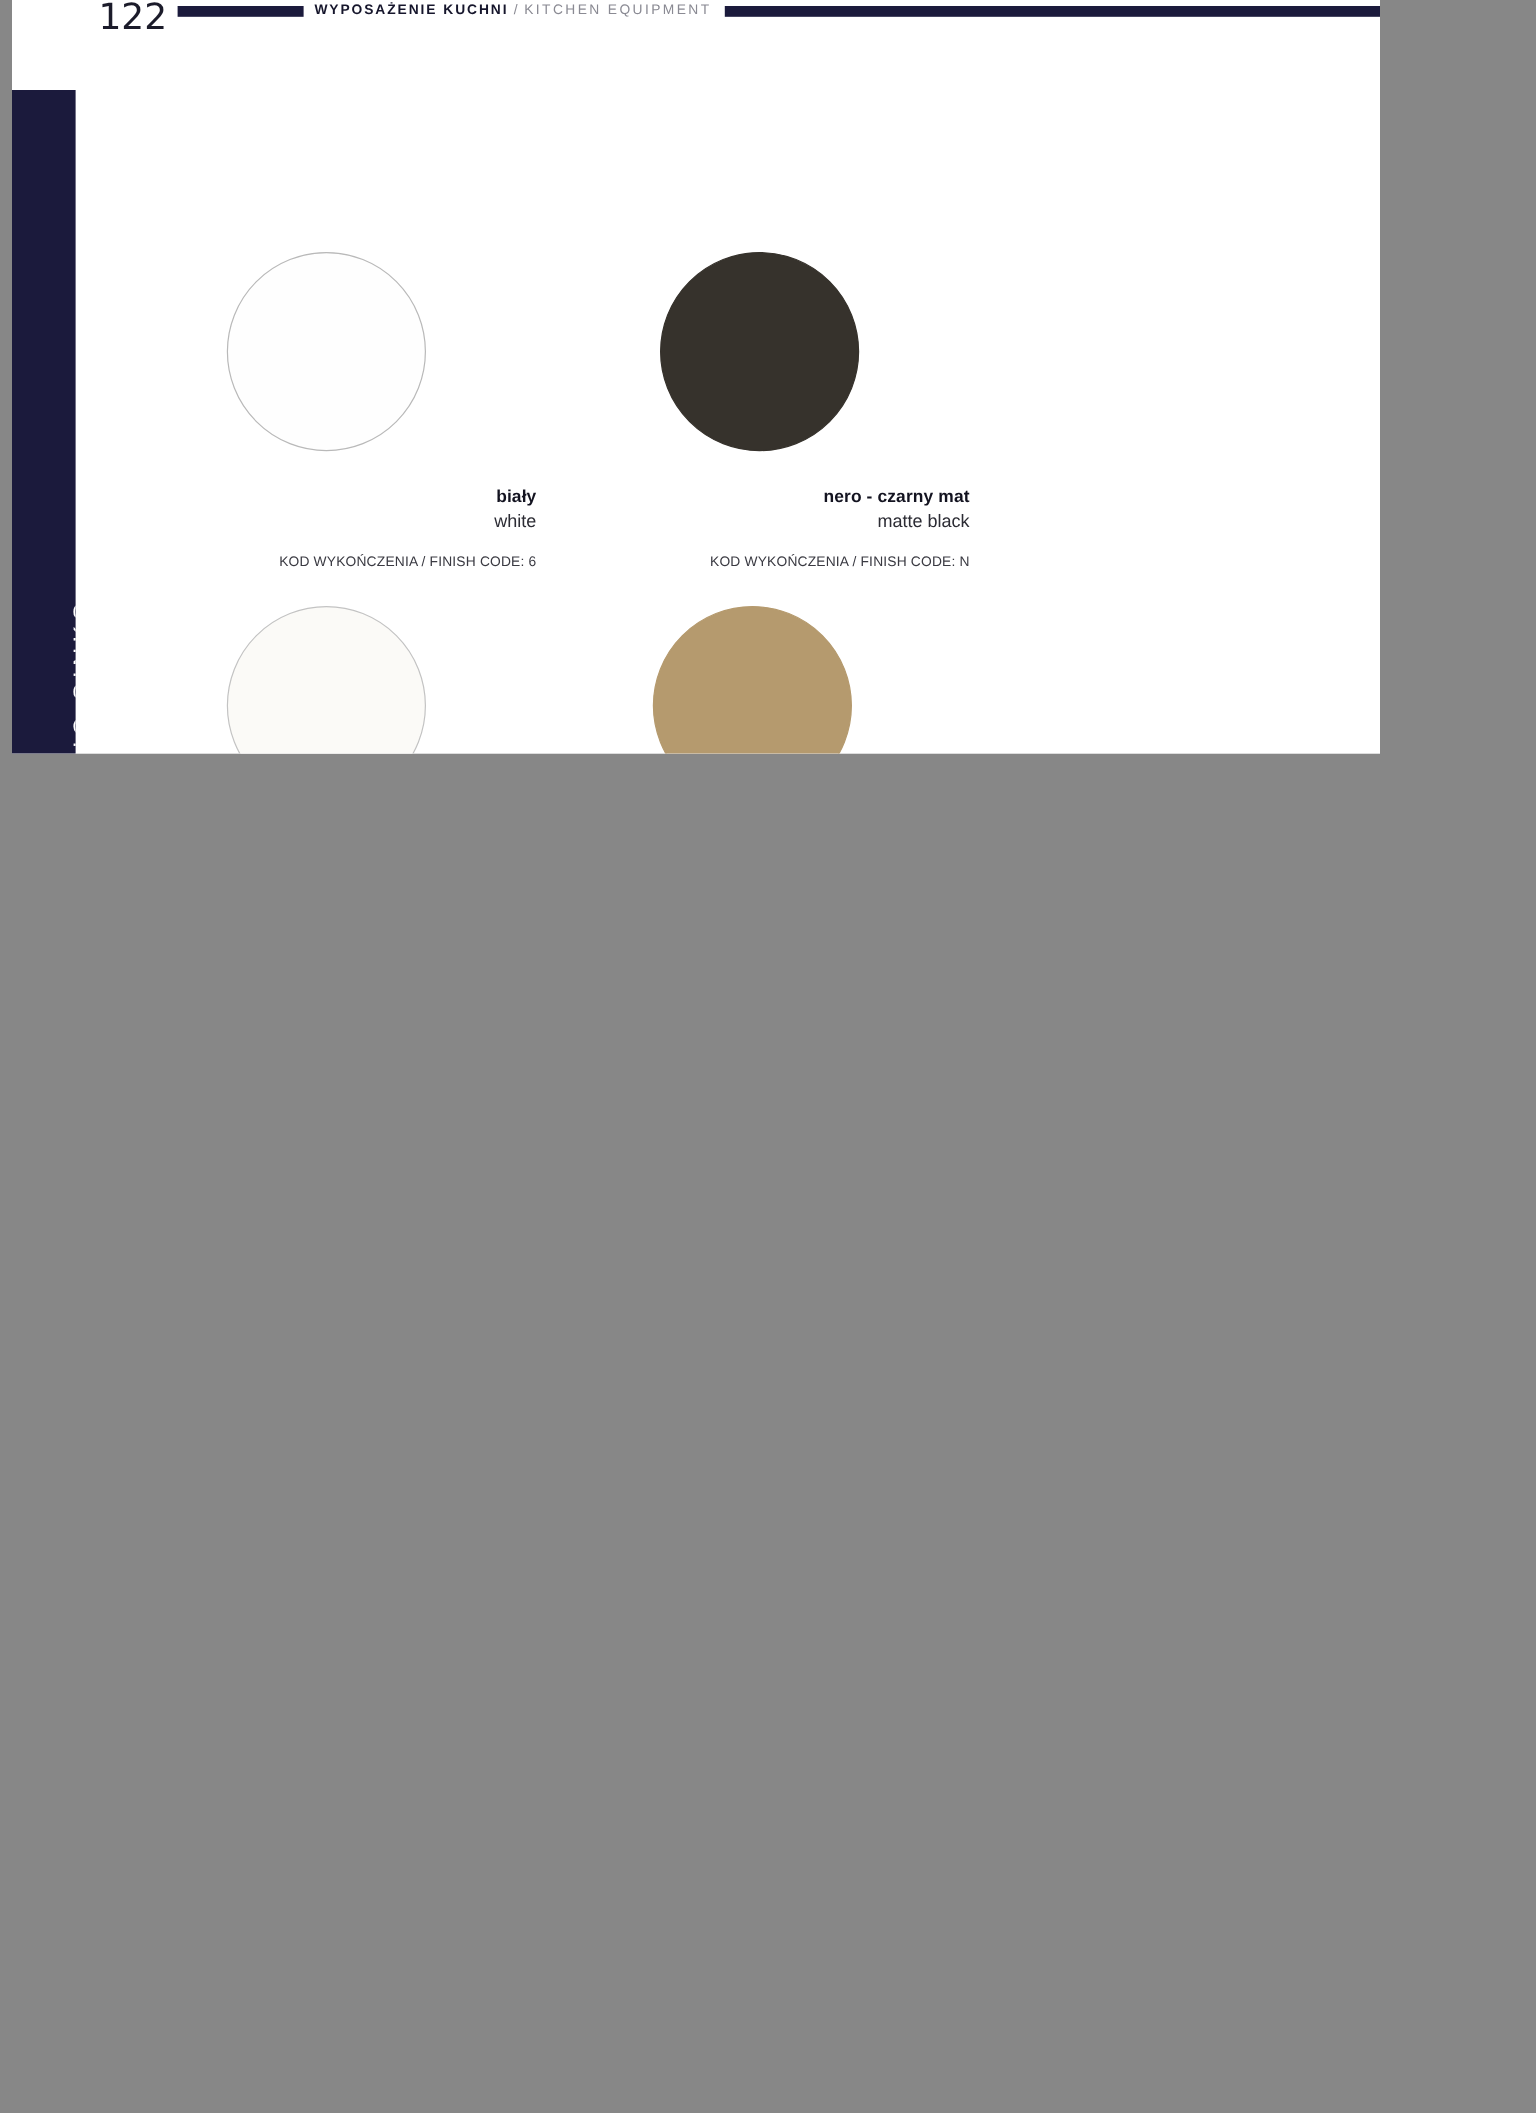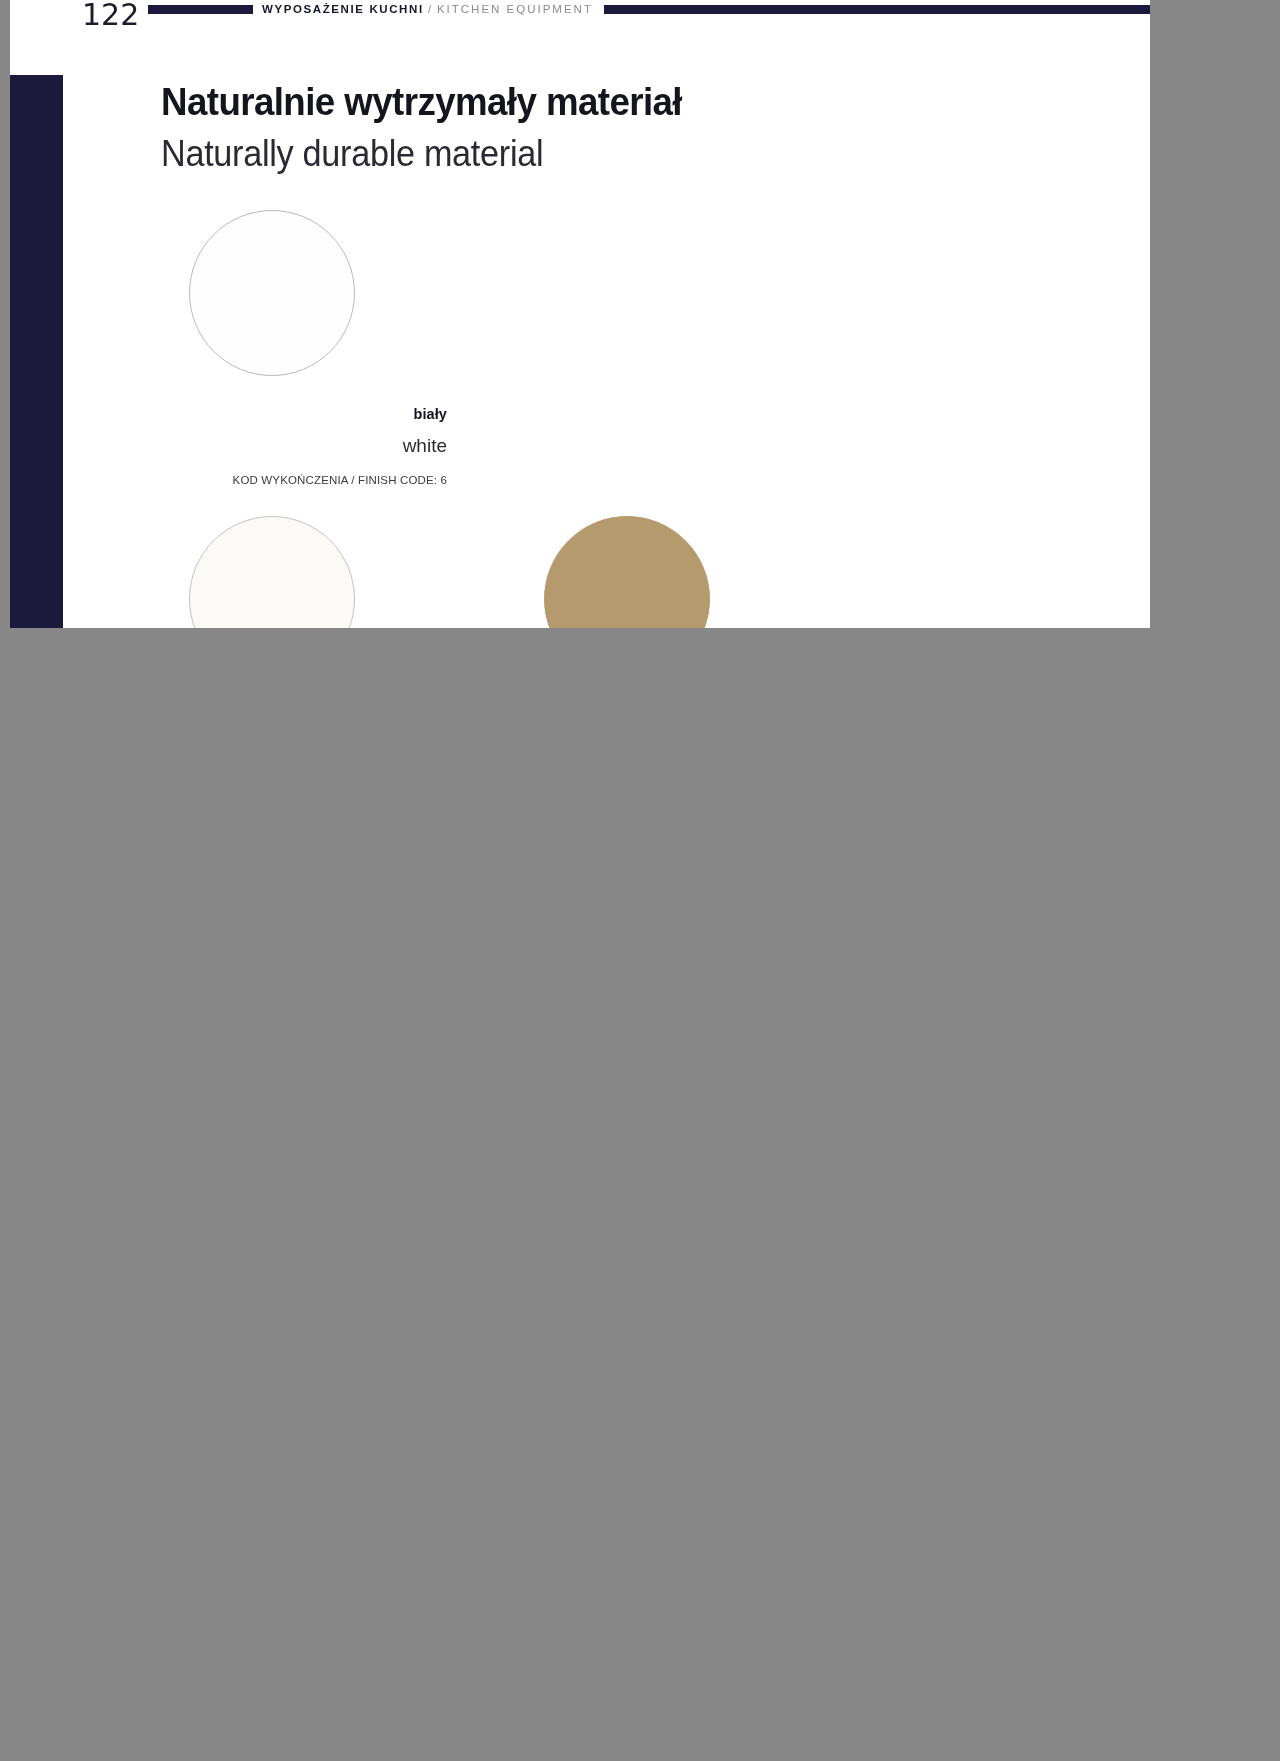--- a/index.html
+++ b/index.html
@@ -188,22 +188,22 @@
   }
   .swatch-name-pl {
     margin-top: 24px;
     font-size: 14.5px;
     line-height: 20px;
     font-weight: 700;
     color: #131320;
     letter-spacing: 0.1px;
   }
   .swatch-name-en {
-    margin-top: 12px;
-    font-size: 19px;
+    margin-top: 1px;
+    font-size: 15px;
     line-height: 20px;
     font-weight: 400;
     color: #2c2c34;
   }
   .swatch-code {
     margin-top: 16px;
     font-size: 11.5px;
     line-height: 16px;
     font-weight: 400;
     color: #3a3a42;
@@ -246,39 +246,43 @@
     <div class="header-title">
       <span class="hl-pl">WYPOSAŻENIE KUCHNI</span><span class="hl-sep"> / </span><span class="hl-en">KITCHEN EQUIPMENT</span>
     </div>
     <div class="rule-right"></div>
   </div>
 
   <div class="side-tab">
     <div class="side-tab-label">CERAMIC SINKS</div>
   </div>
 
-  <div class="heading-block">
-    <div class="heading-pl">Naturalnie wytrzymały materiał</div>
-    <div class="heading-en">Naturally durable material</div>
-  </div>
 
   <div class="swatch-grid">
 
     <div class="swatch-row">
 
       <div class="swatch-cell col-1">
         <div class="swatch-disc-wrap">
           <span class="swatch-disc" id="disc-0" style="background: rgb(254, 254, 254); border: 1px solid rgb(185, 185, 185);"></span>
         </div>
         <div class="swatch-name-pl">biały</div>
         <div class="swatch-name-en">white</div>
         <div class="swatch-code">KOD WYKOŃCZENIA / FINISH CODE: 6</div>
       </div>
 
 
+      <div class="swatch-cell col-3">
+        <div class="swatch-disc-wrap">
+          <span class="swatch-disc" id="disc-2" style="background: rgb(54, 50, 44); border: 1px solid rgb(54, 50, 44);"></span>
+        </div>
+        <div class="swatch-name-pl">nero - czarny mat</div>
+        <div class="swatch-name-en">matte black</div>
+        <div class="swatch-code">KOD WYKOŃCZENIA / FINISH CODE: N</div>
+      </div>
 
     </div>
 
     <div class="swatch-row">
 
       <div class="swatch-cell col-1">
         <div class="swatch-disc-wrap">
           <span class="swatch-disc" id="disc-3" style="background: rgb(251, 250, 247); border: 1px solid rgb(195, 195, 195);"></span>
         </div>
       </div>

